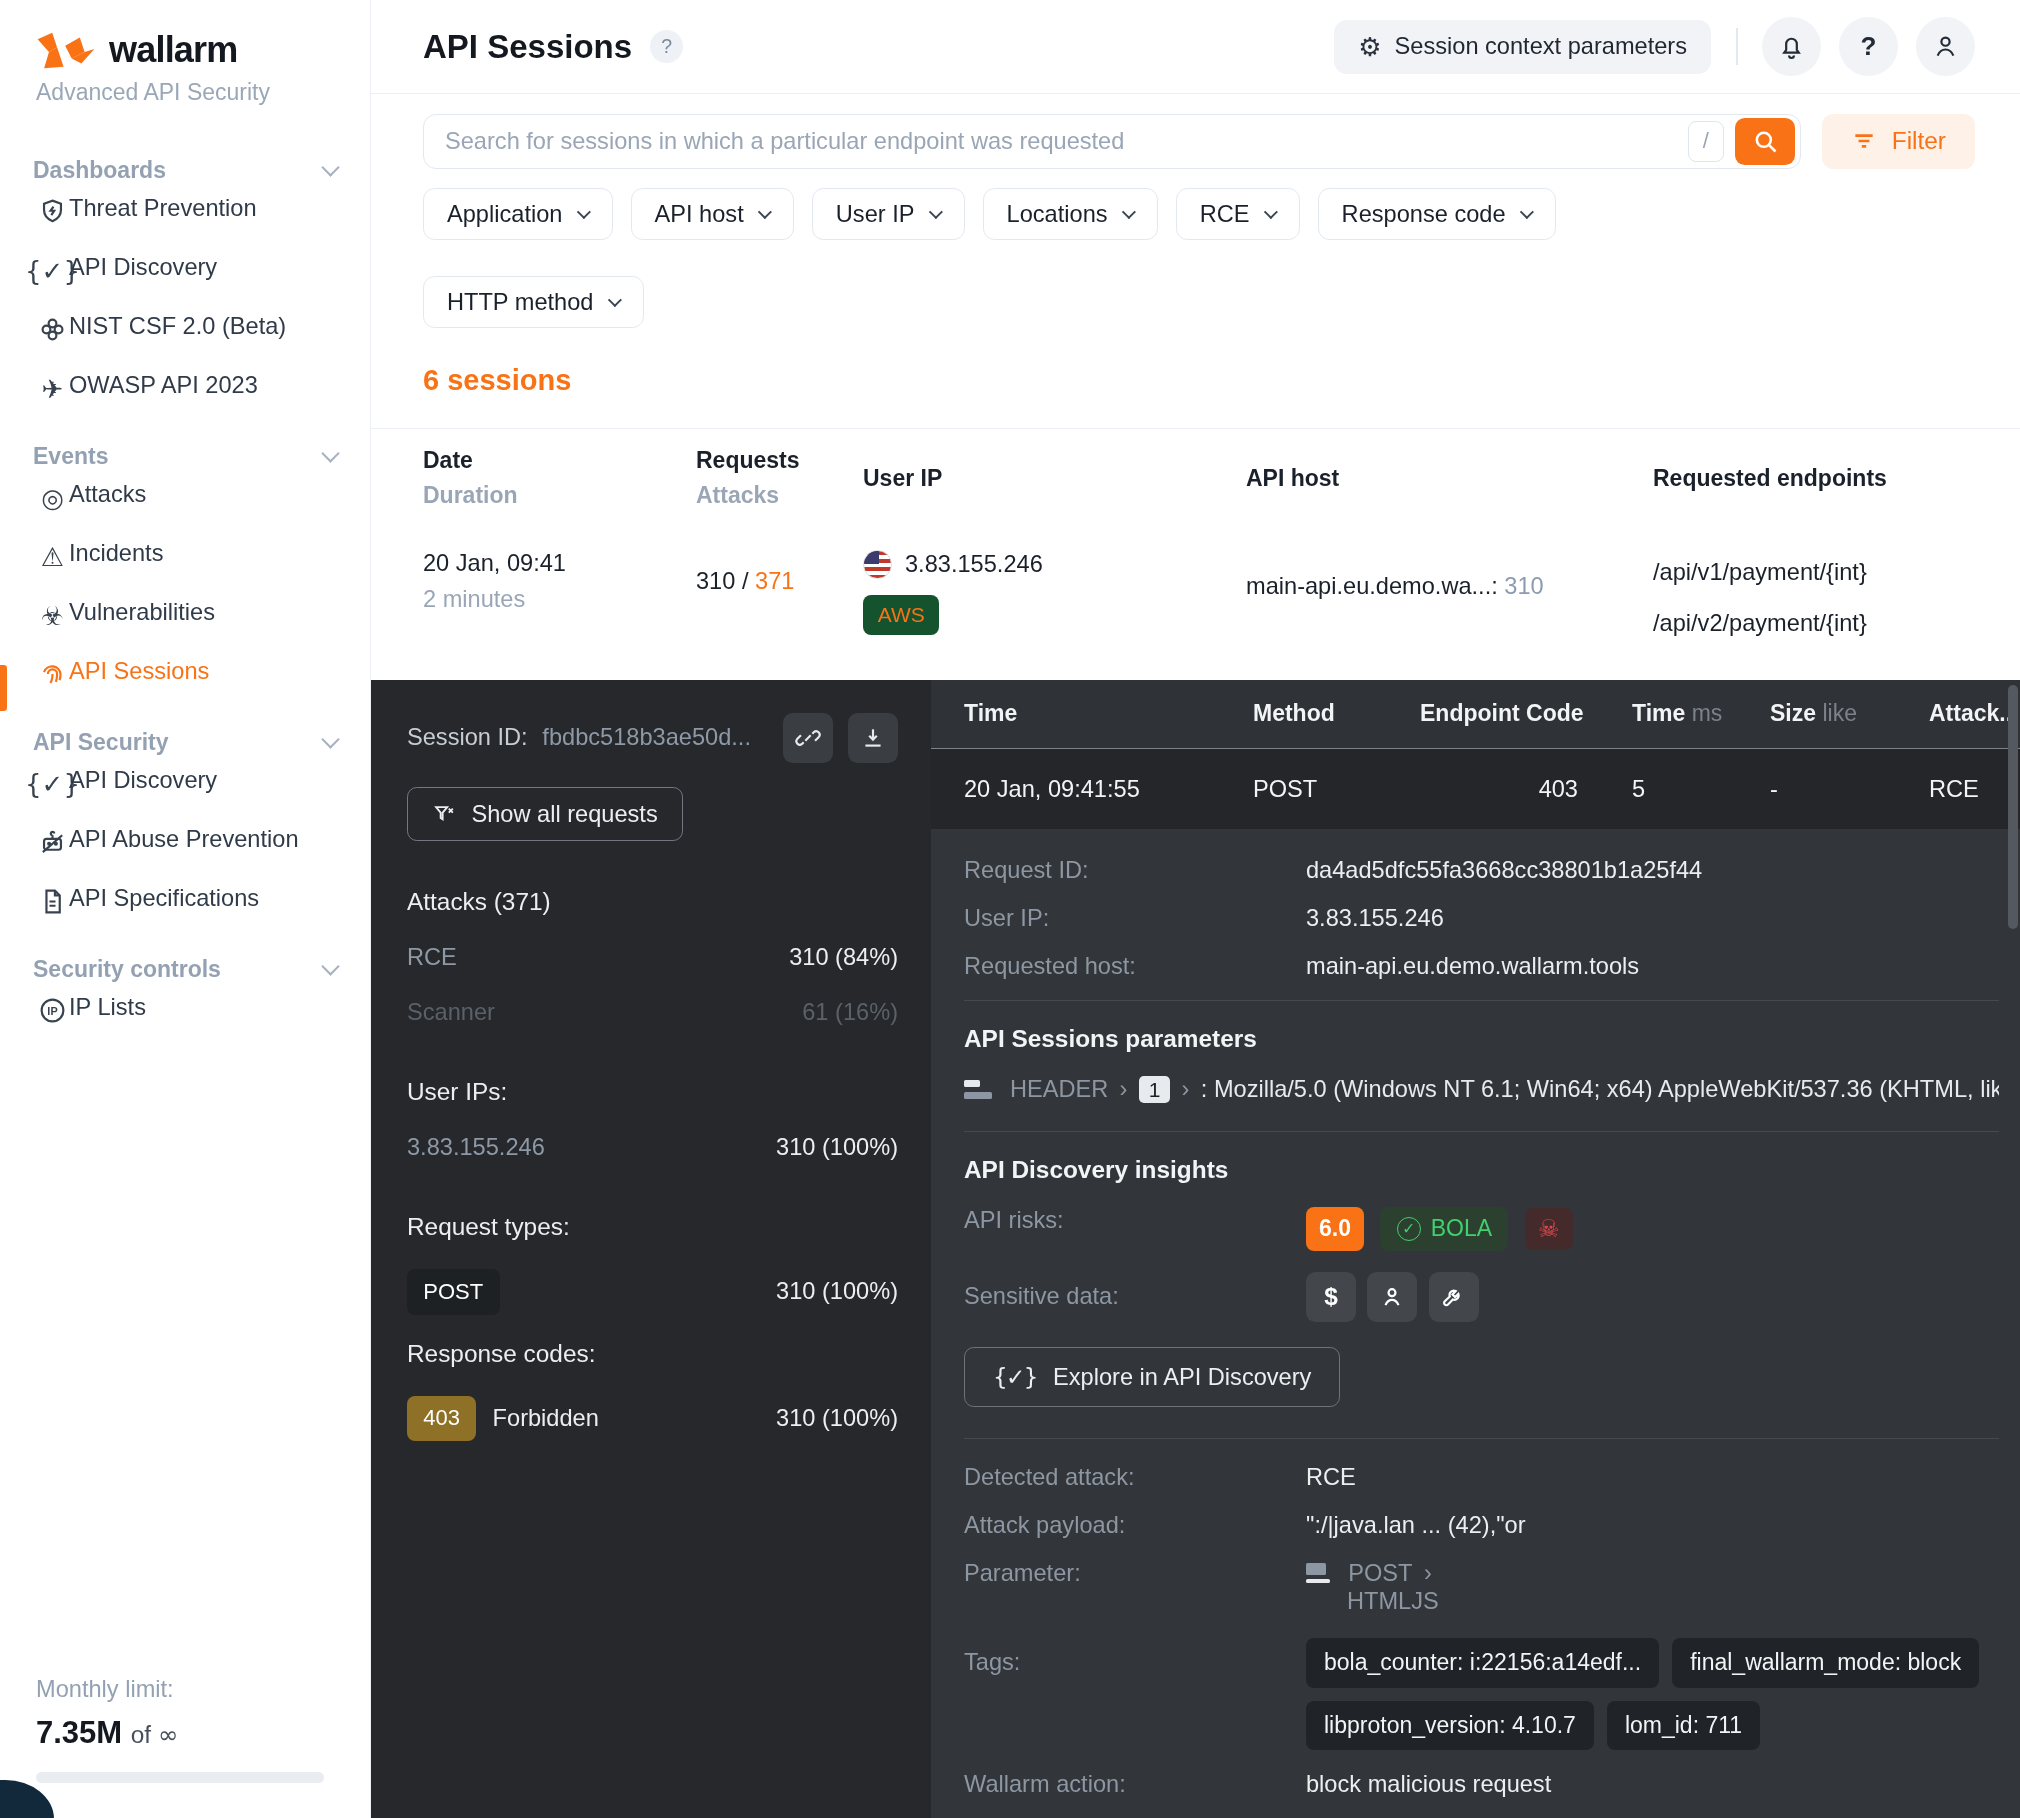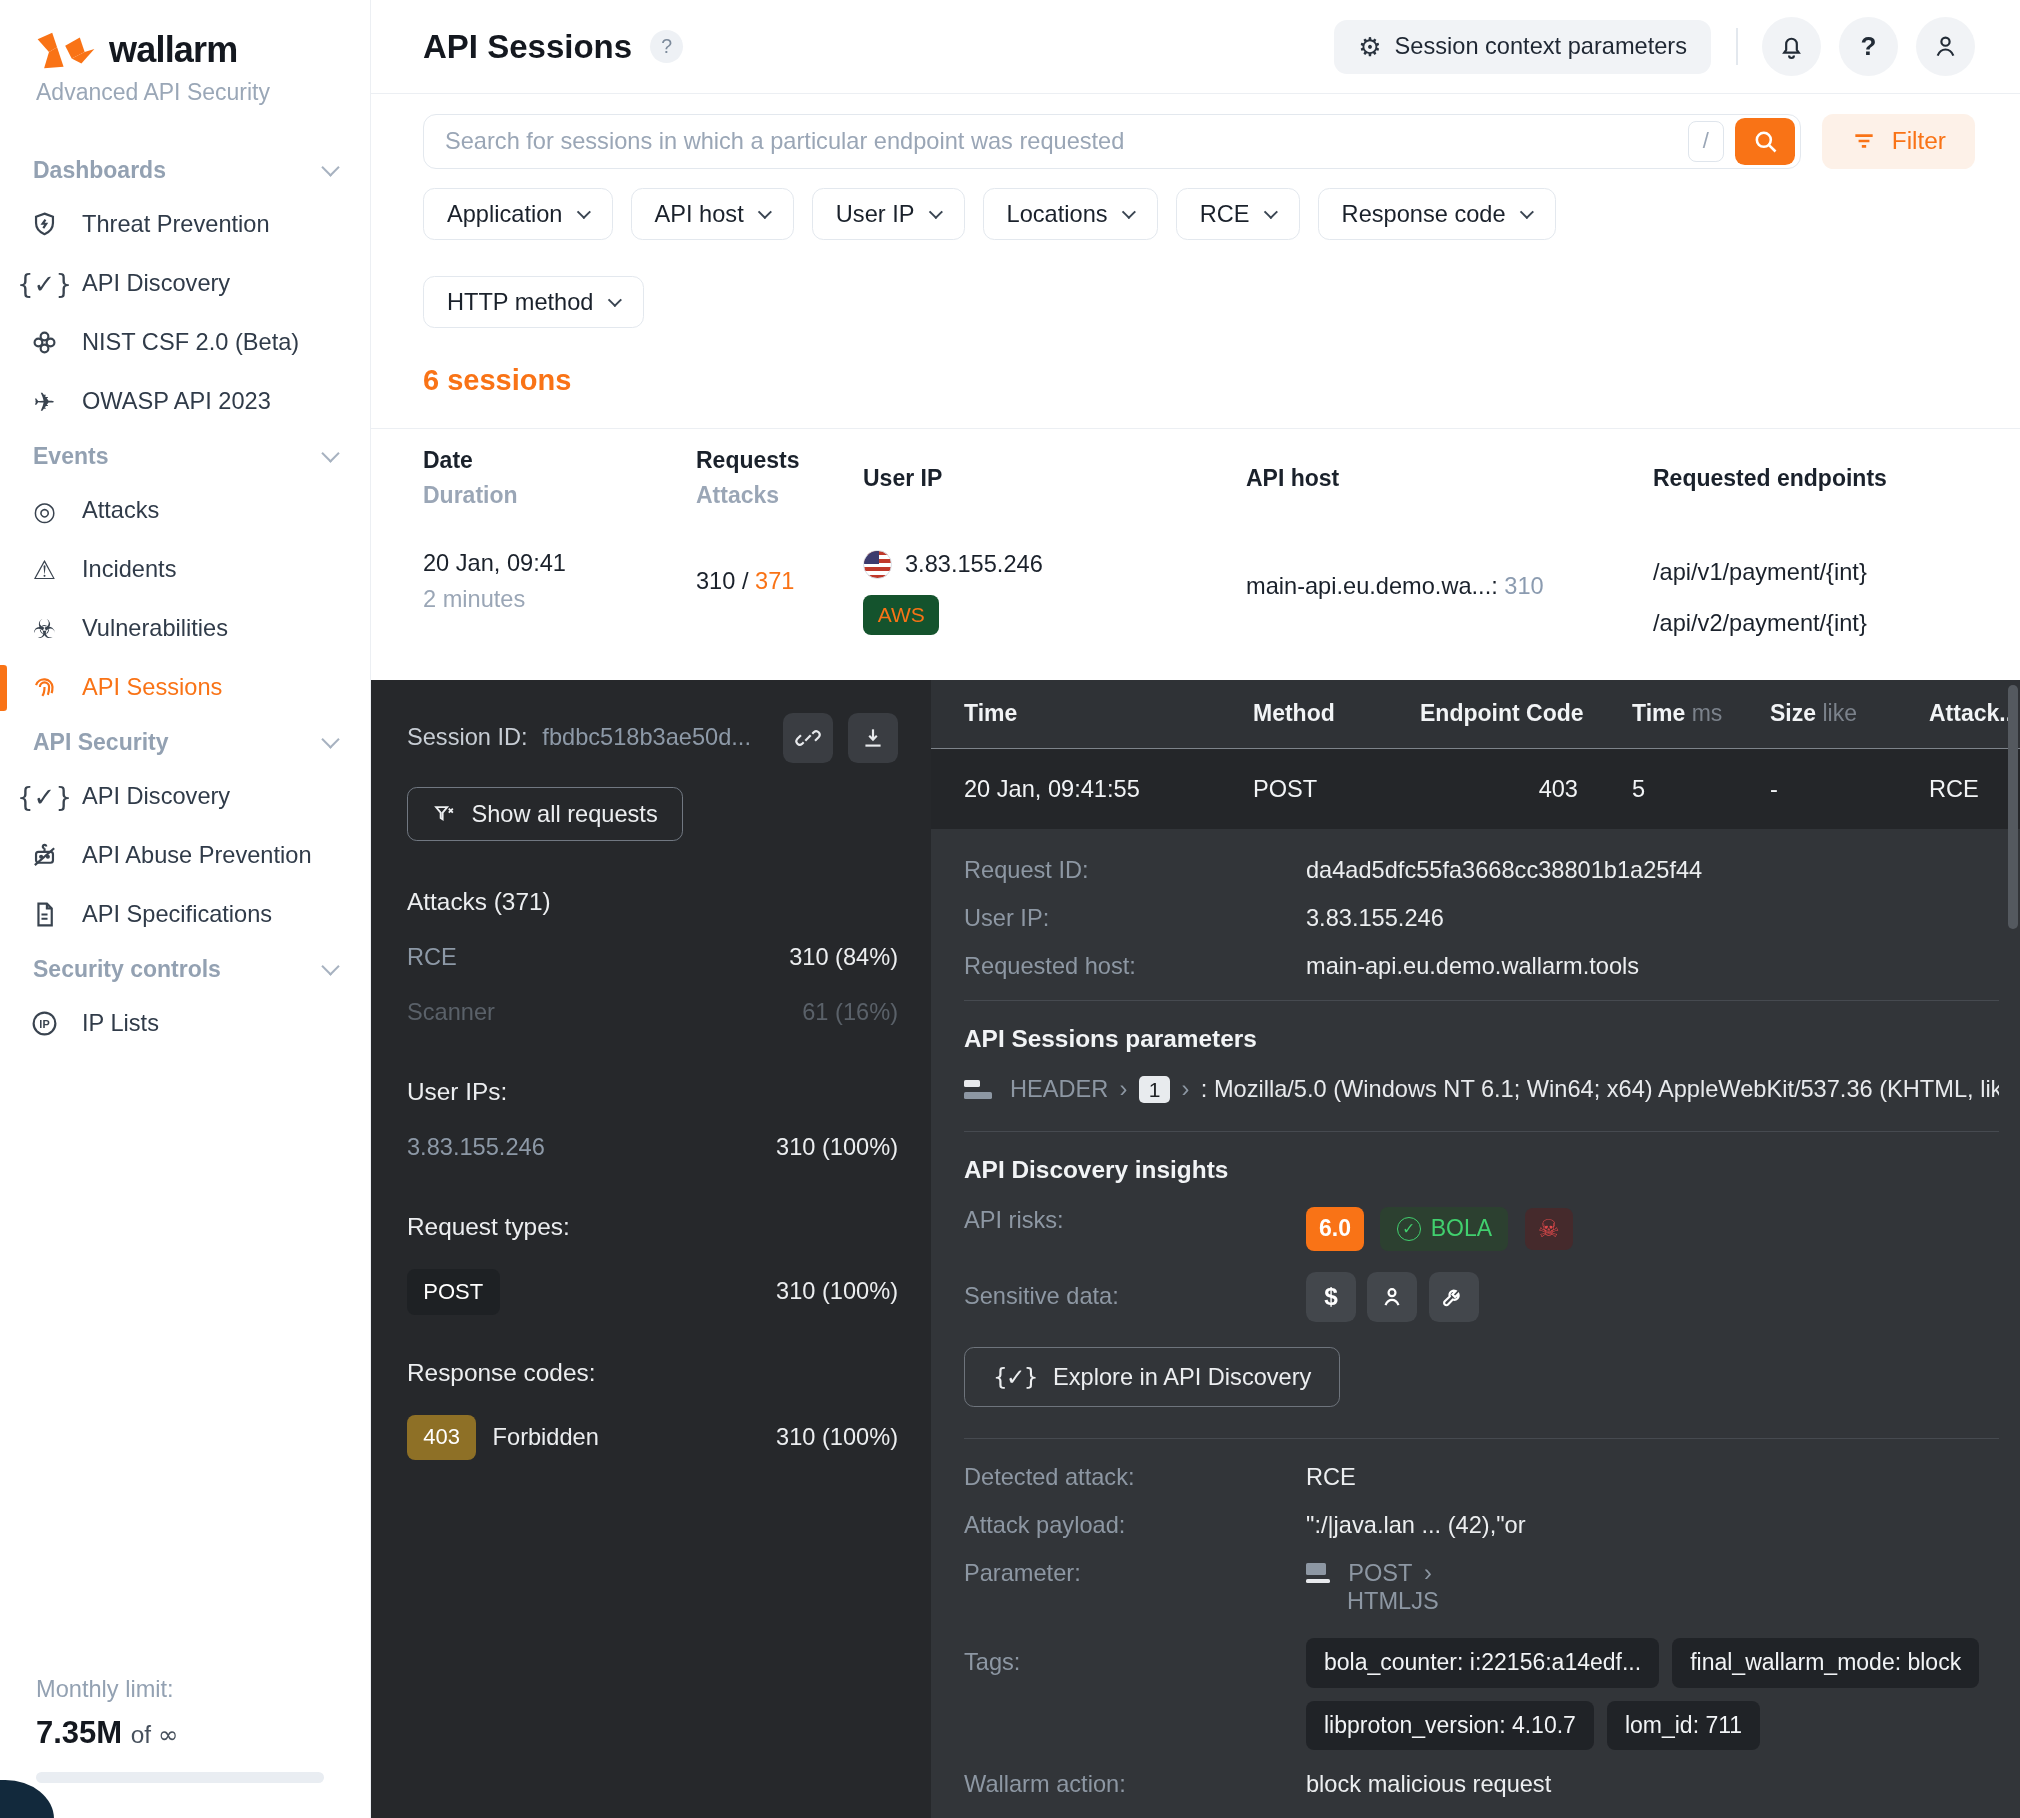--- a/index.html
+++ b/index.html
@@ -26,21 +26,21 @@
   .logo-mark { width:60px; height:39px; }
   .logo-text { font-size:36px; font-weight:bold; color:#14181f; letter-spacing:-0.8px; }
   .logo-sub { padding-left:36px; margin-top:8.1px; font-size:23px; color:#9aa7b7; }
 
   .nav { margin-top:39px; }
   .nav-section { display:flex; align-items:center; justify-content:space-between;
     padding:0 33px 0 33px; height:50px; }
   .nav-section-label { font-size:23px; font-weight:bold; color:#93a1b2; }
   .chev { width:13px; height:13px; border-right:2.4px solid #a7b2c0; border-bottom:2.4px solid #a7b2c0;
     transform:rotate(45deg); margin-top:-4.9px; }
-  .nav-item { display:flex; align-items:center; gap:21px; height:59px; padding-left:28px;
+  .nav-item { display:flex; height:59px; padding-left:36px;
     font-size:23.6px; color:#303b49; position:relative; cursor:pointer; }
   .nav-item .ni { width:33px; height:33px; display:flex; align-items:center; justify-content:center;
     color:#39434f; font-size:26px; flex:none; }
   .nav-item.active { color:#f97316; }
   .nav-item.active .ni { color:#f97316; }
   .nav-item.active::before { content:""; position:absolute; left:0; top:6.5px; bottom:6.5px; width:7.3px;
     background:#f97316; border-radius:0 3.3px 3.3px 0; }
   .ni svg { width:29px; height:29px; }
 
   .sidebar-spacer { flex:1; }
@@ -498,21 +498,21 @@
         <span class="stat-name">3.83.155.246</span>
         <span class="stat-val">310 (100%)</span>
       </div>
 
       <div class="dk-title" style="margin-top:52px">Request types:</div>
       <div class="stat-row">
         <span class="badge-dark">POST</span>
         <span class="stat-val">310 (100%)</span>
       </div>
 
-      <div class="dk-title" style="margin-top:44px">Response codes:</div>
+      <div class="dk-title" style="margin-top:25px">Response codes:</div>
       <div class="stat-row">
         <span class="code-line">
           <span class="badge-gold">403</span>
           <span class="stat-val">Forbidden</span>
         </span>
         <span class="stat-val">310 (100%)</span>
       </div>
     </div>
 
     <div class="dk-right">

